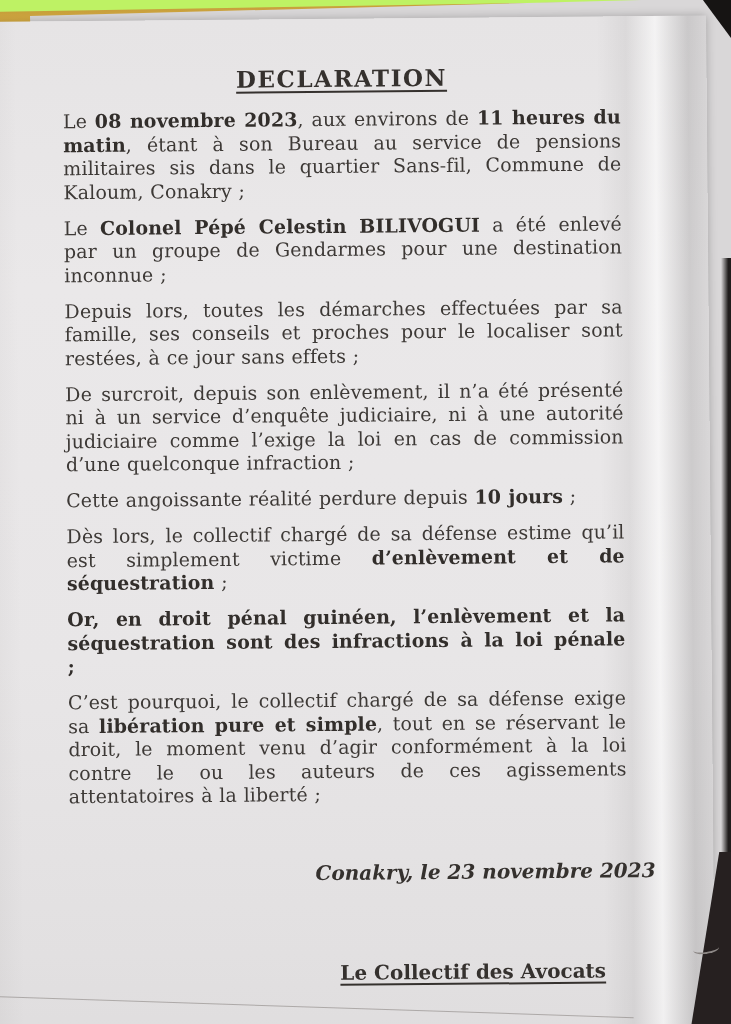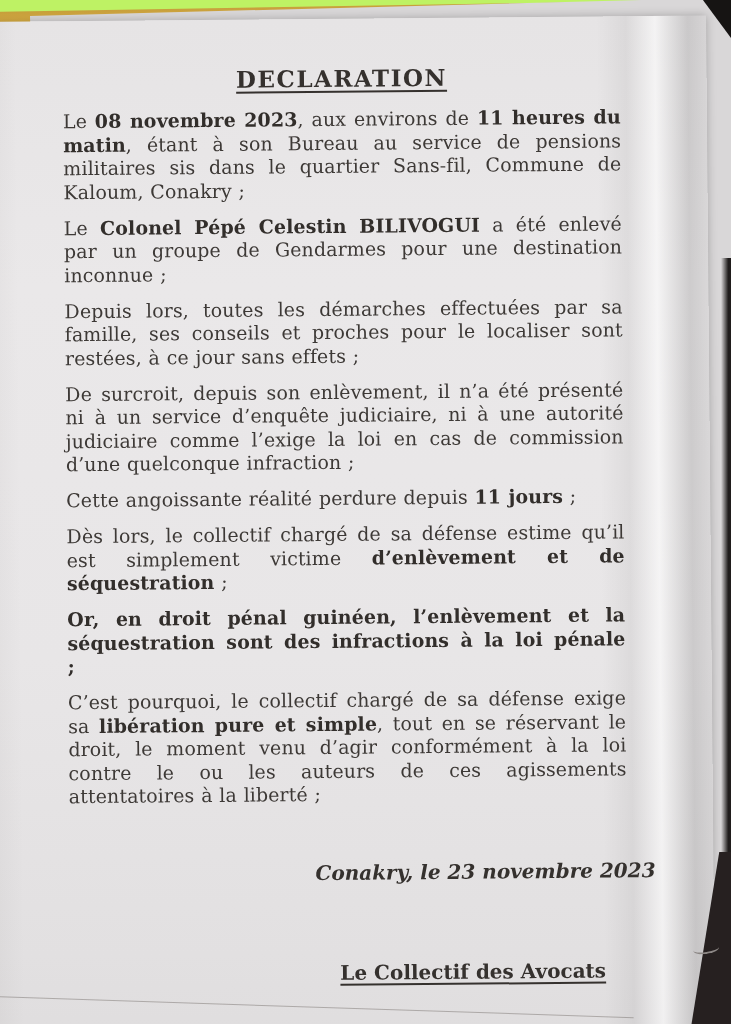--- a/index.html
+++ b/index.html
@@ -108,21 +108,21 @@
   <div class="sheet-under"></div>
 
   <div class="sheet-main">
     <div class="content">
       <div class="doc-title">DECLARATION</div>
       <div>
           <p class="para"><span>Le </span><b>08 novembre 2023</b><span>, aux environs de </span><b>11 heures du matin</b><span>, étant à son Bureau au service de pensions militaires sis dans le quartier Sans-fil, Commune de Kaloum, Conakry ;</span></p>
           <p class="para"><span>Le </span><b>Colonel Pépé Celestin BILIVOGUI</b><span> a été enlevé par un groupe de Gendarmes pour une destination inconnue ;</span></p>
           <p class="para"><span>Depuis lors, toutes les démarches effectuées par sa famille, ses conseils et proches pour le localiser sont restées, à ce jour sans effets ;</span></p>
           <p class="para"><span>De surcroit, depuis son enlèvement, il n’a été présenté ni à un service d’enquête judiciaire, ni à une autorité judiciaire comme l’exige la loi en cas de commission d’une quelconque infraction ;</span></p>
-          <p class="para"><span>Cette angoissante réalité perdure depuis </span><b>11 jours</b><span> ;</span></p>
+          <p class="para"><span>Cette angoissante réalité perdure depuis </span><b>10 jours</b><span> ;</span></p>
           <p class="para"><span>Dès lors, le collectif chargé de sa défense estime qu’il est simplement victime </span><b>d’enlèvement et de séquestration</b><span> ;</span></p>
           <p class="para all-bold"><b>Or, en droit pénal guinéen, l’enlèvement et la séquestration sont des infractions à la loi pénale ;</b></p>
           <p class="para"><span>C’est pourquoi, le collectif chargé de sa défense exige sa </span><b>libération pure et simple</b><span>, tout en se réservant le droit, le moment venu d’agir conformément à la loi contre le ou les auteurs de ces agissements attentatoires à la liberté ;</span></p>
         </div>
       <div class="dateline">Conakry, le 23 novembre 2023</div>
       <div class="signature">Le Collectif des Avocats</div>
     </div>
   </div>
 
   <div class="dark-corner-tr"></div>

